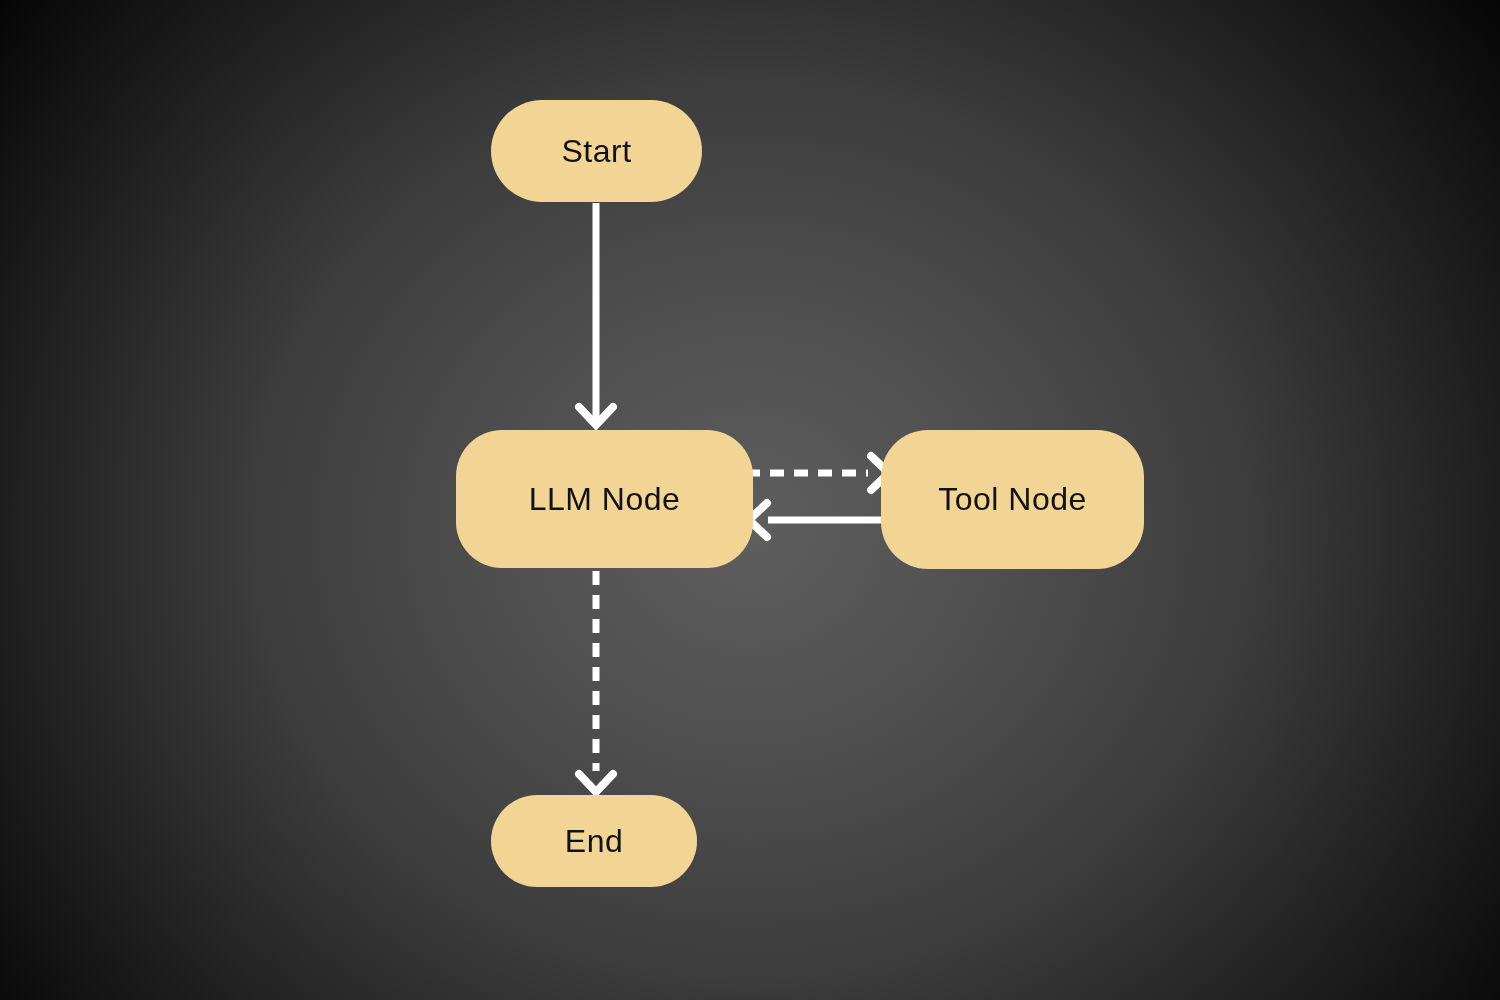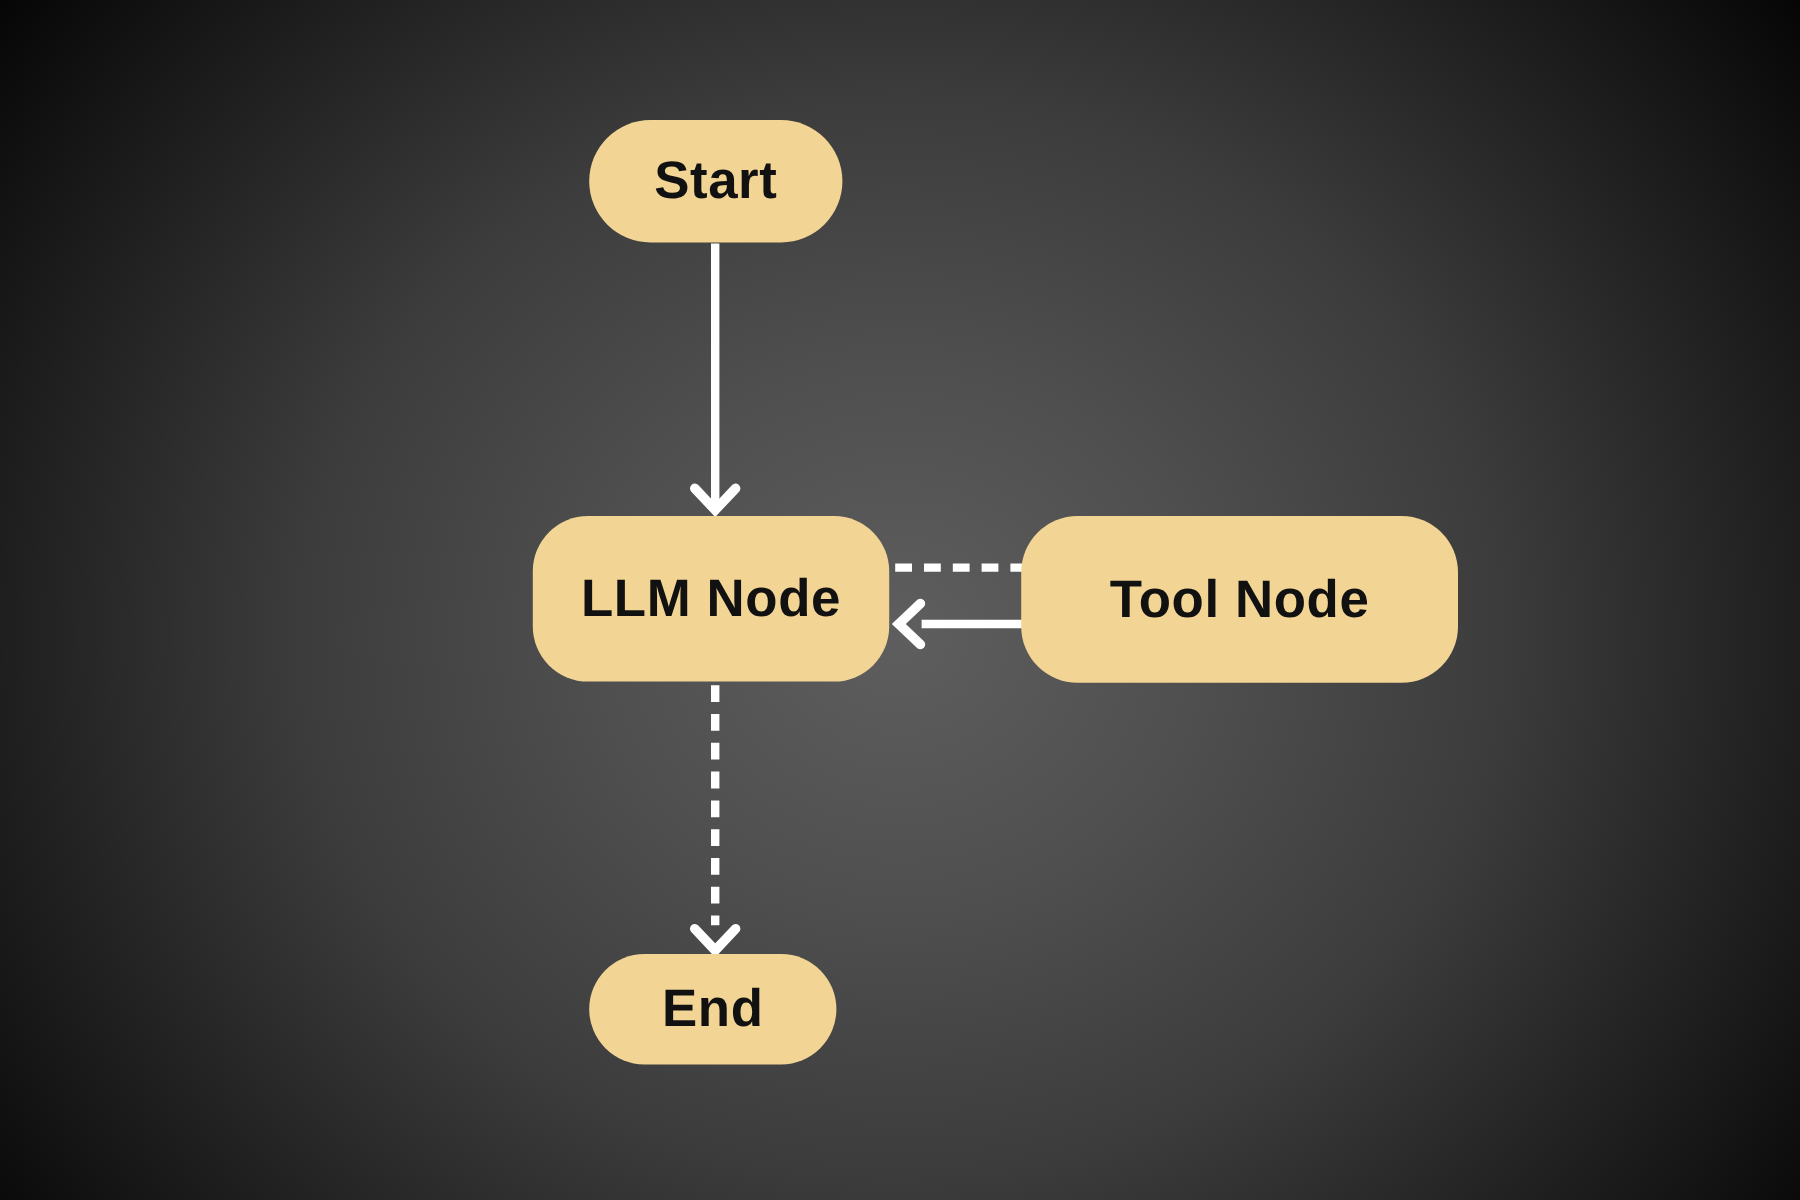--- a/index.html
+++ b/index.html
@@ -24,39 +24,39 @@
       var(--bg-edge, #000000) 100%);
   }
   .node {
     position: absolute;
     background: var(--node-fill, #f2d594);
     display: flex;
     align-items: center;
     justify-content: center;
   }
   .node .label {
-    font-size: 44px;
-    font-weight: 700;
+    font-size: 32px;
+    font-weight: 400;
     color: var(--text-color, #111111);
     letter-spacing: 0.5px;
     white-space: nowrap;
   }
   .node-start {
     left: 491px; top: 100px;
     width: 211px; height: 102px;
     border-radius: 51px;
   }
   .node-llm {
-    left: 444px; top: 430px;
+    left: 456px; top: 430px;
     width: 297px; height: 138px;
     border-radius: 46px;
   }
   .node-tool {
-    left: 851px; top: 430px;
-    width: 364px; height: 139px;
+    left: 881px; top: 430px;
+    width: 263px; height: 139px;
     border-radius: 47px;
   }
   .node-end {
     left: 491px; top: 795px;
     width: 206px; height: 92px;
     border-radius: 51px;
   }
   svg.edges {
     position: absolute;
     left: 0; top: 0;

